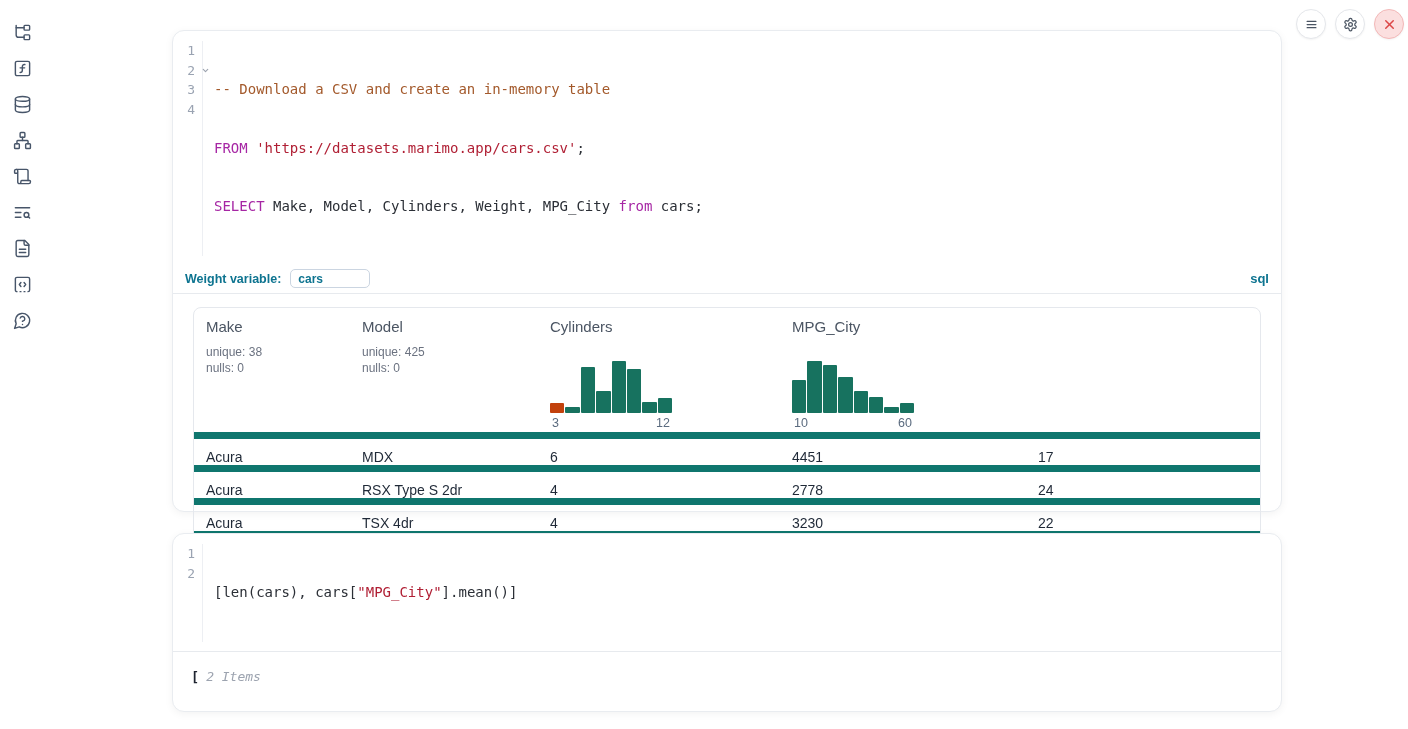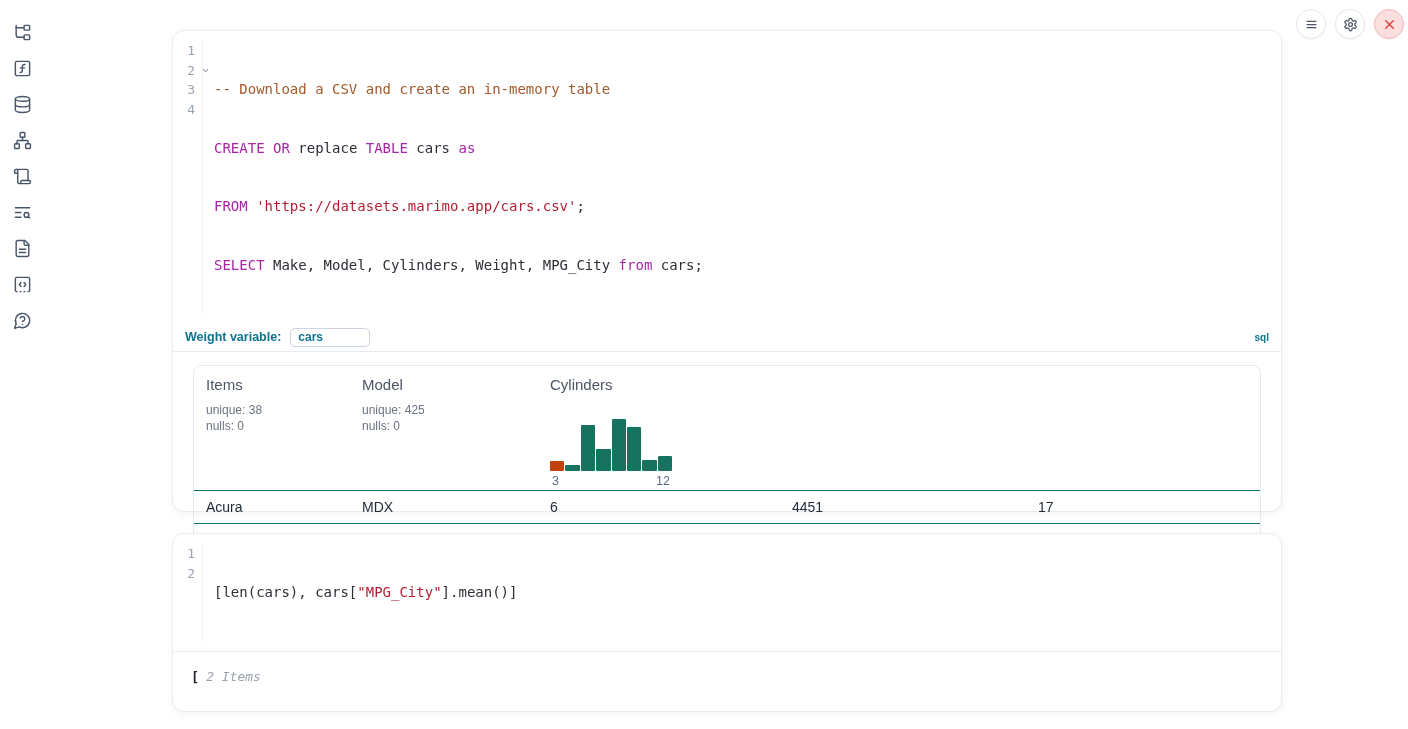--- a/index.html
+++ b/index.html
@@ -61,41 +61,41 @@
   .tok-str     { color:var(--code-string); }
   .tok-pl      { color:var(--code-plain); }
 
   
   .outvar-row { height:29px; display:flex; align-items:center; gap:9px;
                 padding:0 12px; border-bottom:1px solid #e7eaee; }
   .outvar-label { color:var(--accent-blue); font-weight:700; font-size:12.5px; }
   .outvar-input { width:80px; height:19px; border:1px solid #cbd5e1; border-radius:5px;
                   padding:0 7px; font-size:12px; font-weight:700; color:var(--accent-blue);
                   font-family:inherit; outline:none; }
-  .lang-badge { margin-left:auto; color:var(--accent-blue); font-weight:700; font-size:10px; }
+  .lang-badge { margin-left:auto; color:var(--accent-blue); font-weight:700; font-size:13px; }
 
   
   .table-wrap { margin:13px 20px 0; border:1px solid #e5e8ed; border-radius:8px; overflow:hidden; }
   .thead { display:flex; height:124px; }
   .hcell { position:relative; padding:10px 0 0 12px; }
   .col-0 { width:156px; flex:0 0 156px; }
   .col-1 { width:188px; flex:0 0 188px; }
   .col-2 { width:242px; flex:0 0 242px; }
   .col-3 { width:246px; flex:0 0 246px; }
   .col-4 { flex:1; }
   .hname { font-size:15px; color:#4b5563; }
   .hstats { margin-top:9px; font-size:12px; color:#6b7280; line-height:16px; }
   .hist { position:absolute; left:12px; bottom:19px; width:122px; height:52px;
           display:flex; align-items:flex-end; gap:1px; }
   .hbar { background:var(--hist-bar); border-radius:1px; }
   .hbar.hl { background:var(--hist-bar-highlight); }
   .hist-axis { position:absolute; left:12px; bottom:2px; width:122px;
                display:flex; justify-content:space-between; padding:0 2px;
                font-size:12.5px; color:#5b6b7f; }
-  .trow { display:flex; height:33px; border-top:1px solid #0f766e; align-items:center; }
+  .trow { display:flex; height:33px; border-top:7px solid #0f766e; align-items:flex-end; }
   .tcell { font-size:14px; color:#1f2937; padding-left:12px; }
 
   
   .table-footer { display:flex; align-items:center; margin-top:6px; padding:0 14px; height:34px; }
   .tf-left { display:flex; align-items:center; gap:13px; margin-left:5px; }
   .search-btn { border:none; background:none; padding:0; color:#6b7280; display:flex; cursor:pointer; }
   .search-btn svg { width:17px; height:17px; }
   .rowcount { font-size:14.5px; color:#4b5563; }
   .tf-right { margin-left:auto; display:flex; align-items:center; gap:8px; }
   .pg-btn { width:26px; height:24px; border:1px solid #e2e6ea; border-radius:7px; background:#fff;
@@ -229,36 +229,35 @@
               <svg viewBox="0 0 24 24" fill="none" stroke="currentColor" stroke-width="3" stroke-linecap="round" stroke-linejoin="round">
                 <path d="m6 9 6 6 6-6"></path>
               </svg>
             </span>
         </div>
         <div class="gnum"><span>3</span></div>
         <div class="gnum"><span>4</span></div>
       </div>
       <div class="codecol">
         <div class="cline"><span class="tok-comment">-- Download a CSV and create an in-memory table</span></div>
-        <div class="cline"><span class="tok-kw">CREATE</span><span class="tok-pl"> </span><span class="tok-kw">OR</span><span class="tok-pl"> replace </span><span class="tok-kw">TABLE</span><span class="tok-pl"> cars </span><span class="tok-kw">as</span></div>
         <div class="cline"><span class="tok-kw">FROM</span><span class="tok-pl"> </span><span class="tok-str">'https://datasets.marimo.app/cars.csv'</span><span class="tok-pl">;</span></div>
         <div class="cline"><span class="tok-kw">SELECT</span><span class="tok-pl"> Make, Model, Cylinders, Weight, MPG_City </span><span class="tok-kw">from</span><span class="tok-pl"> cars;</span></div>
       </div>
     </div>
 
     <div class="outvar-row">
       <span class="outvar-label">Weight variable:</span>
       <input class="outvar-input" value="cars" style="">
       <span class="lang-badge">sql</span>
     </div>
 
     <div class="table-wrap">
       <div class="thead">
         <div class="hcell col-0">
-          <div class="hname">Items</div>
+          <div class="hname">Make</div>
           <div class="hstats">
             <div>unique: 38</div>
             <div>nulls: 0</div>
           </div>
         </div>
         <div class="hcell col-1">
           <div class="hname">Model</div>
           <div class="hstats">
             <div>unique: 425</div>
             <div>nulls: 0</div>
@@ -274,20 +273,37 @@
               <div class="hbar" style="width: 14.375px; height: 52px;"></div>
               <div class="hbar" style="width: 14.375px; height: 44px;"></div>
               <div class="hbar" style="width: 14.375px; height: 11px;"></div>
               <div class="hbar" style="width: 14.375px; height: 15px;"></div>
             </div>
           <div class="hist-axis">
             <span>3</span>
             <span>12</span>
           </div>
         </div>
+        <div class="hcell col-4">
+          <div class="hname">MPG_City</div>
+          <div class="hist">
+              <div class="hbar" style="width: 14.375px; height: 33px;"></div>
+              <div class="hbar" style="width: 14.375px; height: 52px;"></div>
+              <div class="hbar" style="width: 14.375px; height: 48px;"></div>
+              <div class="hbar" style="width: 14.375px; height: 36px;"></div>
+              <div class="hbar" style="width: 14.375px; height: 22px;"></div>
+              <div class="hbar" style="width: 14.375px; height: 16px;"></div>
+              <div class="hbar" style="width: 14.375px; height: 6px;"></div>
+              <div class="hbar" style="width: 14.375px; height: 10px;"></div>
+            </div>
+          <div class="hist-axis">
+            <span>10</span>
+            <span>60</span>
+          </div>
+        </div>
       </div>
       <div class="tbody">
           <div class="trow">
             <div class="tcell col-0">Acura</div>
             <div class="tcell col-1">MDX</div>
             <div class="tcell col-2">6</div>
             <div class="tcell col-3">4451</div>
             <div class="tcell col-4">17</div>
           </div>
           <div class="trow">

